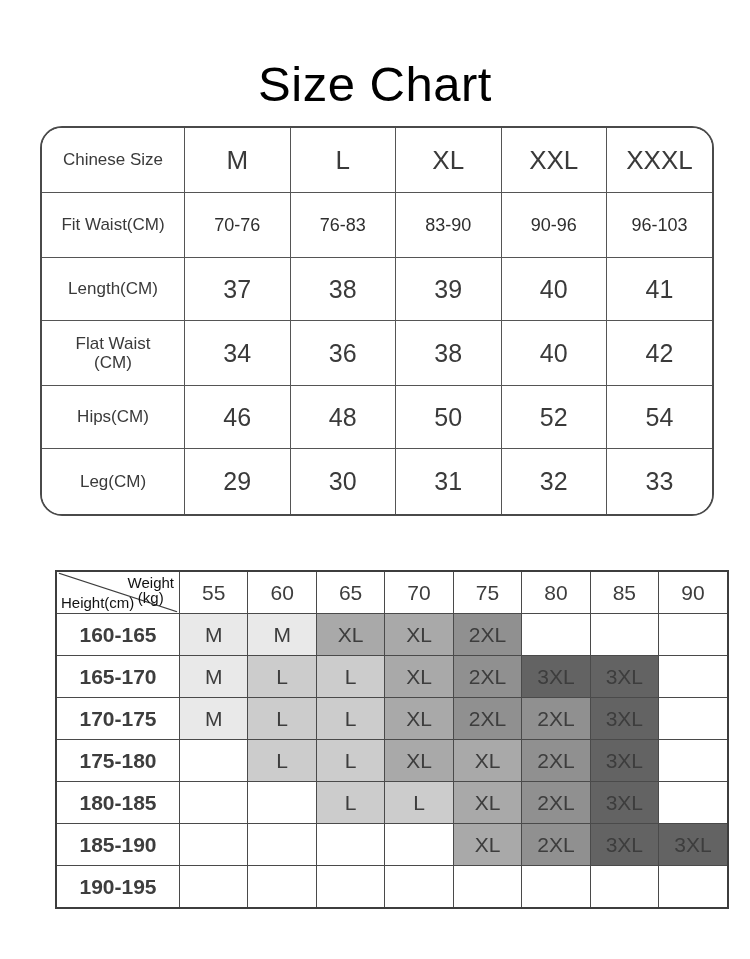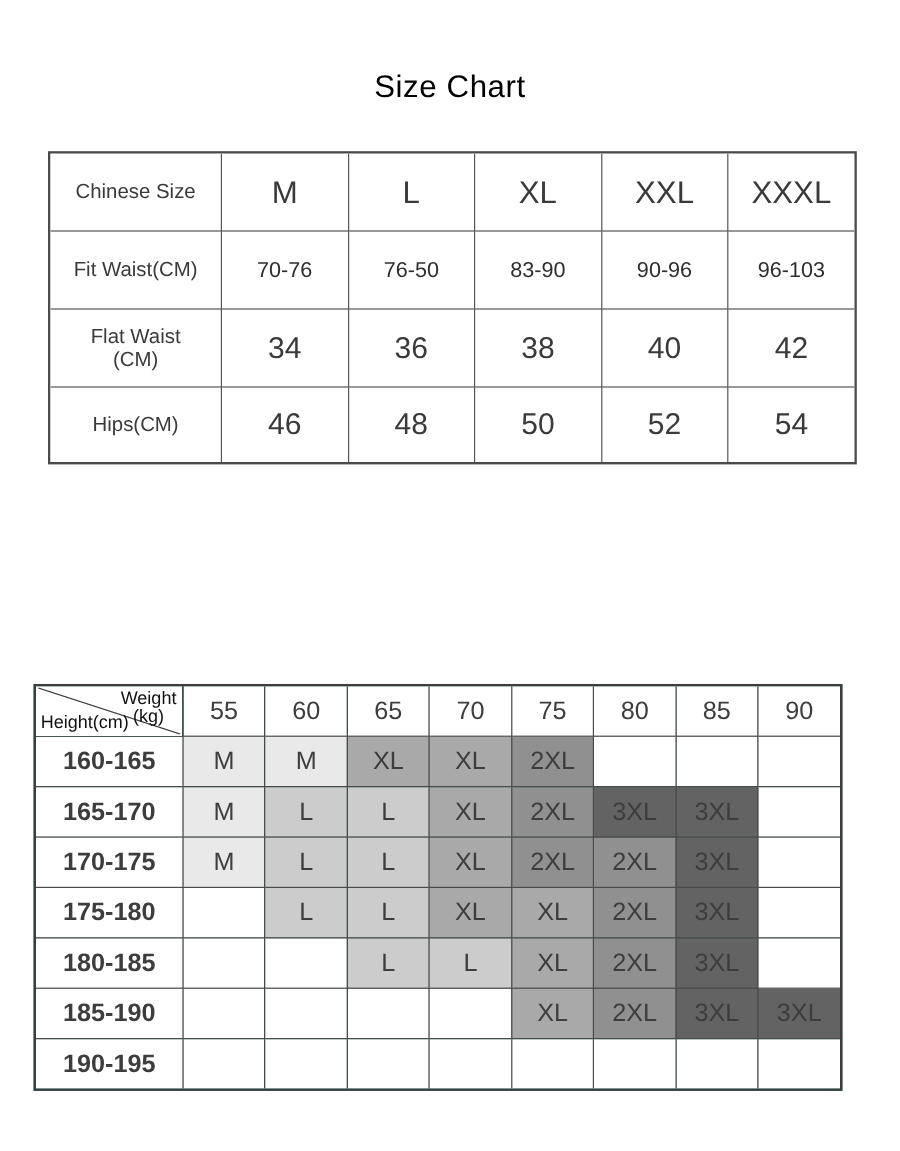--- a/index.html
+++ b/index.html
@@ -16,35 +16,35 @@
     overflow: hidden;
   }
 
   
   #page-title {
     position: absolute;
     top: 58px;
     left: 0;
     width: 750px;
     text-align: center;
-    font-size: 26px;
+    font-size: 49px;
     font-weight: 400;
     letter-spacing: 0.5px;
     color: #000000;
     line-height: 1.1;
   }
 
   
   #size-table-wrap {
     position: absolute;
     top: 126px;
     left: 40px;
     width: 670px;
     border: 2px solid #4a4a4a;
-    border-radius: 0;
+    border-radius: 22px;
     overflow: hidden;
     background: #ffffff;
   }
   table.size-table {
     border-collapse: collapse;
     width: 100%;
     table-layout: fixed;
   }
   table.size-table td {
     border-right: 1px solid #555;
@@ -75,24 +75,24 @@
   tr.r-fitwaist td { height: 52px; }
   tr.r-length td { height: 50px; }
   tr.r-flatwaist td { height: 52px; }
   tr.r-hips td { height: 50px; }
   tr.r-leg td { height: 53px; }
 
   
   #hw-table-wrap {
     position: absolute;
     top: 570px;
-    left: 28px;
+    left: 55px;
     width: 670px;
     border: 2px solid #3d3d3d;
-    background: #0f766e;
+    background: #1d4ed8;
   }
   table.hw-table {
     border-collapse: collapse;
     width: 100%;
     table-layout: fixed;
   }
   table.hw-table td {
     border-right: 1px solid #4a4a4a;
     border-bottom: 1px solid #4a4a4a;
     text-align: center;
@@ -171,43 +171,59 @@
         <td class="rowlabel">Chinese Size</td>
         <td class="val hdr">M</td>
         <td class="val hdr">L</td>
         <td class="val hdr">XL</td>
         <td class="val hdr">XXL</td>
         <td class="val hdr">XXXL</td>
       </tr>
       <tr class="r-fitwaist">
         <td class="rowlabel">Fit Waist(CM)</td>
         <td class="val range">70-76</td>
-        <td class="val range">76-50</td>
+        <td class="val range">76-83</td>
         <td class="val range">83-90</td>
         <td class="val range">90-96</td>
         <td class="val range">96-103</td>
+      </tr>
+      <tr class="r-length">
+        <td class="rowlabel">Length(CM)</td>
+        <td class="val">37</td>
+        <td class="val">38</td>
+        <td class="val">39</td>
+        <td class="val">40</td>
+        <td class="val">41</td>
       </tr>
       <tr class="r-flatwaist">
         <td class="rowlabel">
           <div>Flat Waist</div>
           <div>(CM)</div>
         </td>
         <td class="val">34</td>
         <td class="val">36</td>
         <td class="val">38</td>
         <td class="val">40</td>
         <td class="val">42</td>
       </tr>
       <tr class="r-hips">
         <td class="rowlabel">Hips(CM)</td>
         <td class="val">46</td>
         <td class="val">48</td>
         <td class="val">50</td>
         <td class="val">52</td>
         <td class="val">54</td>
+      </tr>
+      <tr class="r-leg">
+        <td class="rowlabel">Leg(CM)</td>
+        <td class="val">29</td>
+        <td class="val">30</td>
+        <td class="val">31</td>
+        <td class="val">32</td>
+        <td class="val">33</td>
       </tr>
     </tbody>
   </table>
 </div>
 
 <div id="hw-table-wrap">
   <table class="hw-table">
     <tbody id="hw-body">
       <tr>
         <td class="hw-corner">

